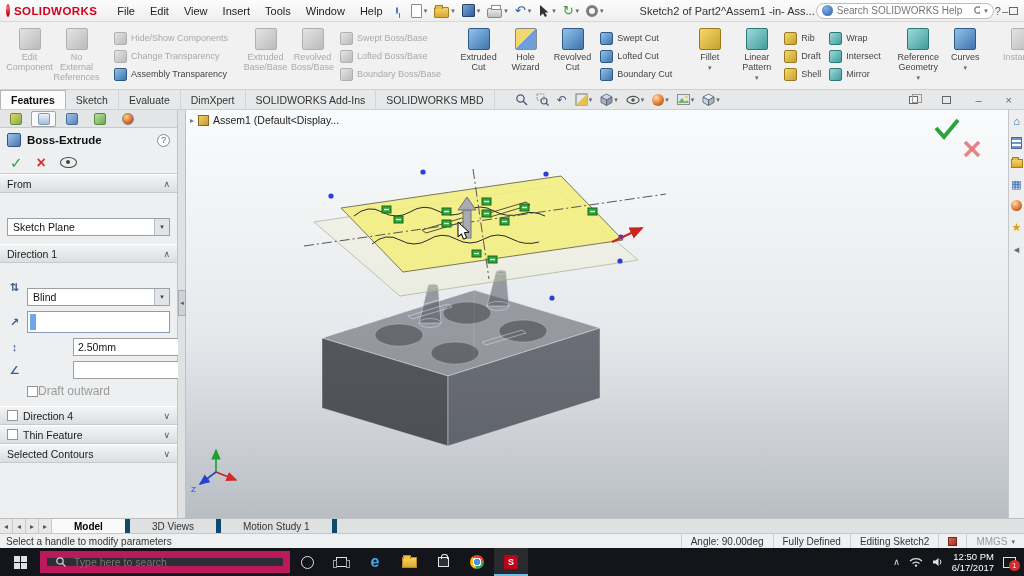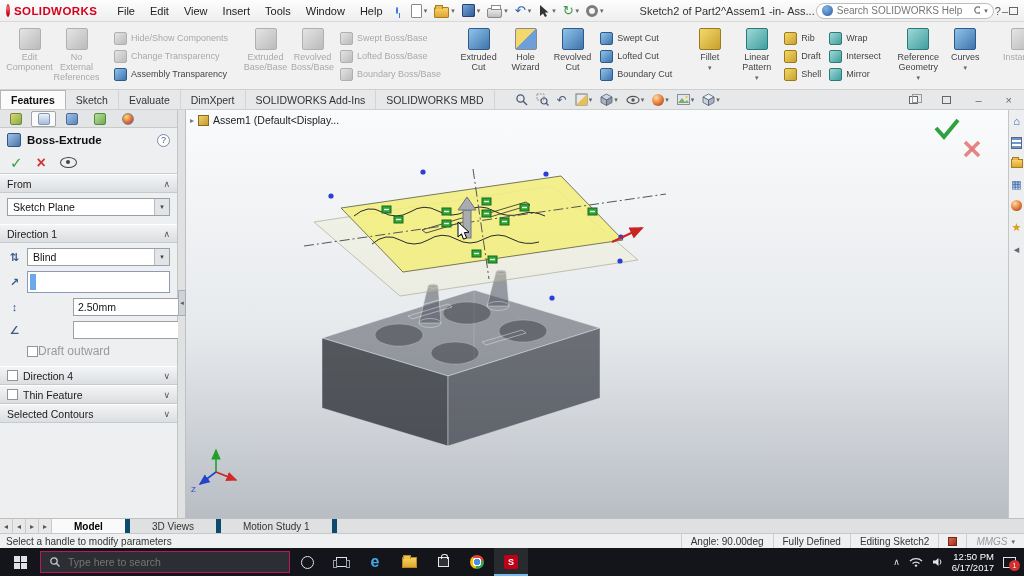--- a/index.html
+++ b/index.html
@@ -75,21 +75,21 @@
 .ic-boss{width:14px;height:14px;background:linear-gradient(135deg,#9fc3ea,#4a74a8);border:1px solid #33557e;border-radius:2px;}
 .helpc{margin-left:auto;width:13px;height:13px;border:1px solid #7a8aa8;border-radius:50%;color:#4a5a7a;font-size:9px;display:flex;align-items:center;justify-content:center;background:#fff;}
 #pm-actions{display:flex;align-items:center;gap:14px;height:22px;padding:0 10px;border-bottom:1px solid #cdd0d3;flex:none;}
 .okg{color:#2f9e3f;font-size:15px;font-weight:bold;line-height:1;}
 .cxr{color:#d33333;font-size:16px;font-weight:bold;line-height:1;}
 .eye{width:17px;height:11px;border:1.5px solid #444;border-radius:50%;position:relative;}
 .eye::after{content:"";position:absolute;left:5px;top:2px;width:4px;height:4px;background:#444;border-radius:50%;}
 .ghead{height:19px;display:flex;align-items:center;gap:5px;padding:0 7px;background:linear-gradient(#f3f4f5,#dbdee1);border-top:1px solid #fff;border-bottom:1px solid #c6cacd;font-size:10.5px;color:#1a1a1a;flex:none;}
 .ghead .chev{margin-left:auto;color:#555;font-size:9px;}
 .gbody{padding:5px 7px 8px;display:flex;flex-direction:column;gap:5px;flex:none;}
-.drop{height:18px;background:#fff;border:1px solid #9aa0a6;display:flex;align-items:center;padding-left:5px;font-size:10.5px;color:#111;}
+.drop{height:18px;background:#fff;border:1px solid #9aa0a6;display:flex;align-items:center;padding-left:5px;font-size:10.5px;color:#111;margin-top:20px;}
 .drop .da{margin-left:auto;width:15px;height:100%;background:#e2e5e8;border-left:1px solid #b8bcc0;display:flex;align-items:center;justify-content:center;font-size:7px;color:#444;}
 .crow{display:flex;align-items:center;gap:5px;}
 .cicon{width:15px;text-align:center;color:#3a5a8c;font-size:11px;flex:none;font-weight:bold;}
 .spin{height:18px;flex:1;background:#fff;border:1px solid #9aa0a6;display:flex;align-items:stretch;margin-left:46px;}
 .spin input{border:none;outline:none;flex:1;font-size:10.5px;padding-left:4px;color:#111;background:transparent;min-width:0;}
 .spin .arrows{width:13px;display:flex;flex-direction:column;border-left:1px solid #b8bcc0;}
 .spin .arrows span{flex:1;background:#e2e5e8;font-size:5.5px;line-height:8px;text-align:center;color:#444;}
 .selbox{height:22px;flex:1;background:#fff;border:1px solid #8a9ab8;position:relative;}
 .selbox .caret{position:absolute;left:2px;top:2px;bottom:2px;width:6px;background:#6fa8e8;}
 .chkrow{display:flex;align-items:center;font-size:12px;color:#9a9a9a;padding-left:20px;}
@@ -116,29 +116,29 @@
 
 #doctabs{position:absolute;top:518px;left:0;right:0;height:15px;background:#dfe0e1;border-top:1px solid #bfbfbf;display:flex;align-items:stretch;font-size:10px;color:#333;}
 .dnav{width:13px;display:flex;align-items:center;justify-content:center;color:#555;font-size:8px;border-right:1px solid #cacaca;background:#e8e8e8;}
 .dtab{padding:0 22px;display:flex;align-items:center;border-right:5px solid #0c4a6e;}
 .dtab.active{background:#fafafa;font-weight:bold;color:#000;}
 
 
 #statusbar{position:absolute;top:533px;left:0;right:0;height:15px;background:#eef0f1;border-top:1px solid #c8c8c8;display:flex;align-items:stretch;font-size:10px;color:#333;}
 #sb-msg{padding-left:6px;flex:1;display:flex;align-items:center;}
 .sb-field{border-left:1px solid #cfcfcf;padding:0 9px;display:flex;align-items:center;gap:4px;}
-.sb-muted{color:#9a9a9a;font-style:italic;}
+.sb-muted{color:#9a9a9a;}
 .sb-pencil{width:9px;height:9px;background:linear-gradient(135deg,#d86a4a,#9e3020);border:1px solid #7a2418;}
 
 
 #taskbar{position:absolute;top:548px;left:0;right:0;height:28px;background:#13151a;display:flex;align-items:stretch;color:#e8e8e8;}
 .tb-start{width:40px;display:flex;align-items:center;justify-content:center;}
 .winlogo{width:13px;height:13px;display:grid;grid-template-columns:6px 6px;grid-template-rows:6px 6px;gap:1px;}
 .winlogo div{background:#dfe3e8;}
-.tb-search{width:250px;margin:3px 0;background:#2c2e33;border:1px solid #be185d;display:flex;align-items:center;gap:7px;padding:0 8px;}
+.tb-search{width:250px;margin:3px 0;background:#2c2e33;border:7px solid #be185d;display:flex;align-items:center;gap:7px;padding:0 8px;}
 .tb-search input{background:transparent;border:none;outline:none;color:#b9babc;font-size:10.5px;flex:1;}
 .tb-ic{width:34px;display:flex;align-items:center;justify-content:center;position:relative;}
 .tb-ic.active{background:rgba(255,255,255,.09);box-shadow:inset 0 -2px 0 #76b9ed;}
 .cortana{width:13px;height:13px;border:1.5px solid #dfe3e8;border-radius:50%;}
 .taskview{width:11px;height:10px;border:1px solid #dfe3e8;position:relative;}
 .taskview::before{content:"";position:absolute;left:-4px;top:2px;width:2px;height:6px;border:1px solid #9aa0a8;}
 .taskview::after{content:"";position:absolute;right:-4px;top:2px;width:2px;height:6px;border:1px solid #9aa0a8;}
 .edge-e{font-size:16px;font-weight:bold;color:#45aae8;line-height:1;}
 .tb-fold{width:15px;height:11px;background:linear-gradient(#f8d264,#e0a62e);border:1px solid #b8871e;position:relative;}
 .tb-fold::before{content:"";position:absolute;top:-3px;left:0;width:6px;height:3px;background:#f0c24a;border:1px solid #b8871e;border-bottom:none;}

